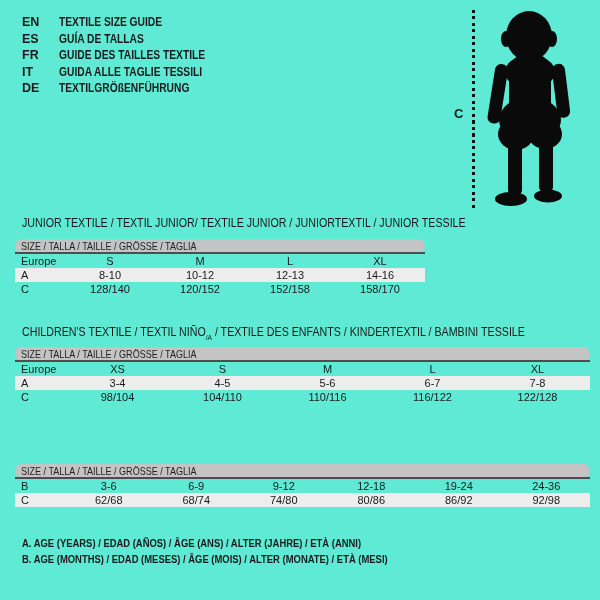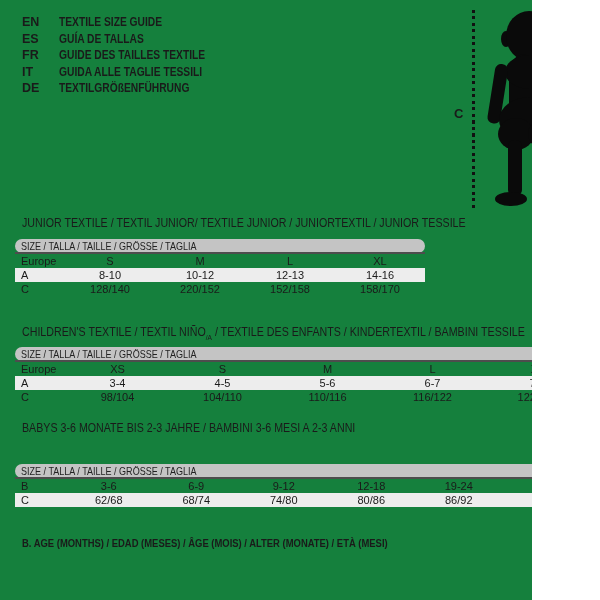--- a/index.html
+++ b/index.html
@@ -1,20 +1,20 @@
 <!DOCTYPE html>
 <html><head>
 <meta charset="utf-8">
 <style>
   html,body { margin:0; padding:0; }
   body {
     width:600px; height:600px; background:#ffffff;
     font-family:"Liberation Sans", sans-serif; color:#1a1a1a;
   }
-  .page { position:relative; width:532px; height:600px; overflow:hidden; background:#15803d; }
+  .page { position:relative; width:600px; height:600px; overflow:hidden; background:#5eead4; }
 
   
   .condensed { display:inline-block; transform:scaleX(0.82); transform-origin:0 50%; white-space:nowrap; }
 
   
   .lang-block { position:absolute; left:22px; top:14px; }
   .lang-row { display:flex; font-weight:700; font-size:12.5px; line-height:16.6px; }
   .lang-code { width:37px; flex:0 0 37px; }
 
   
@@ -126,21 +126,21 @@
       <tr>
         <td class="rowlabel">A</td>
         <td>8-10</td>
         <td>10-12</td>
         <td>12-13</td>
         <td>14-16</td>
       </tr>
       <tr>
         <td class="rowlabel">C</td>
         <td>128/140</td>
-        <td>220/152</td>
+        <td>120/152</td>
         <td>152/158</td>
         <td>158/170</td>
       </tr>
     </tbody>
   </table>
 
   <div class="section-title" id="children-title">
     <span class="condensed"><span>CHILDREN'S TEXTILE / TEXTIL NIÑO</span><span class="subm">/A</span><span> / TEXTILE DES ENFANTS / KINDERTEXTIL / BAMBINI TESSILE</span></span>
   </div>
   <table class="size-table" id="children-table">
@@ -179,21 +179,20 @@
         <td>98/104</td>
         <td>104/110</td>
         <td>110/116</td>
         <td>116/122</td>
         <td>122/128</td>
       </tr>
     </tbody>
   </table>
 
   <div class="section-title" id="babies-title">
-    <div><span class="condensed">BABYS 3-6 MONATE BIS 2-3 JAHRE / BAMBINI 3-6 MESI A 2-3 ANNI</span></div>
   </div>
   <table class="size-table" id="babies-table">
     <colgroup>
         <col style="width:50px">
         <col>
         <col>
         <col>
         <col>
         <col>
         <col>
@@ -219,16 +218,17 @@
         <td>68/74</td>
         <td>74/80</td>
         <td>80/86</td>
         <td>86/92</td>
         <td>92/98</td>
       </tr>
     </tbody>
   </table>
 
   <div class="footnotes">
+    <div><span class="condensed">A. AGE (YEARS) / EDAD (AÑOS) / ÂGE (ANS) / ALTER (JAHRE) / ETÀ (ANNI)</span></div>
     <div><span class="condensed">B. AGE (MONTHS) / EDAD (MESES) / ÂGE (MOIS) / ALTER (MONATE) / ETÀ (MESI)</span></div>
   </div>
 
 </div>
 
 </body></html>

